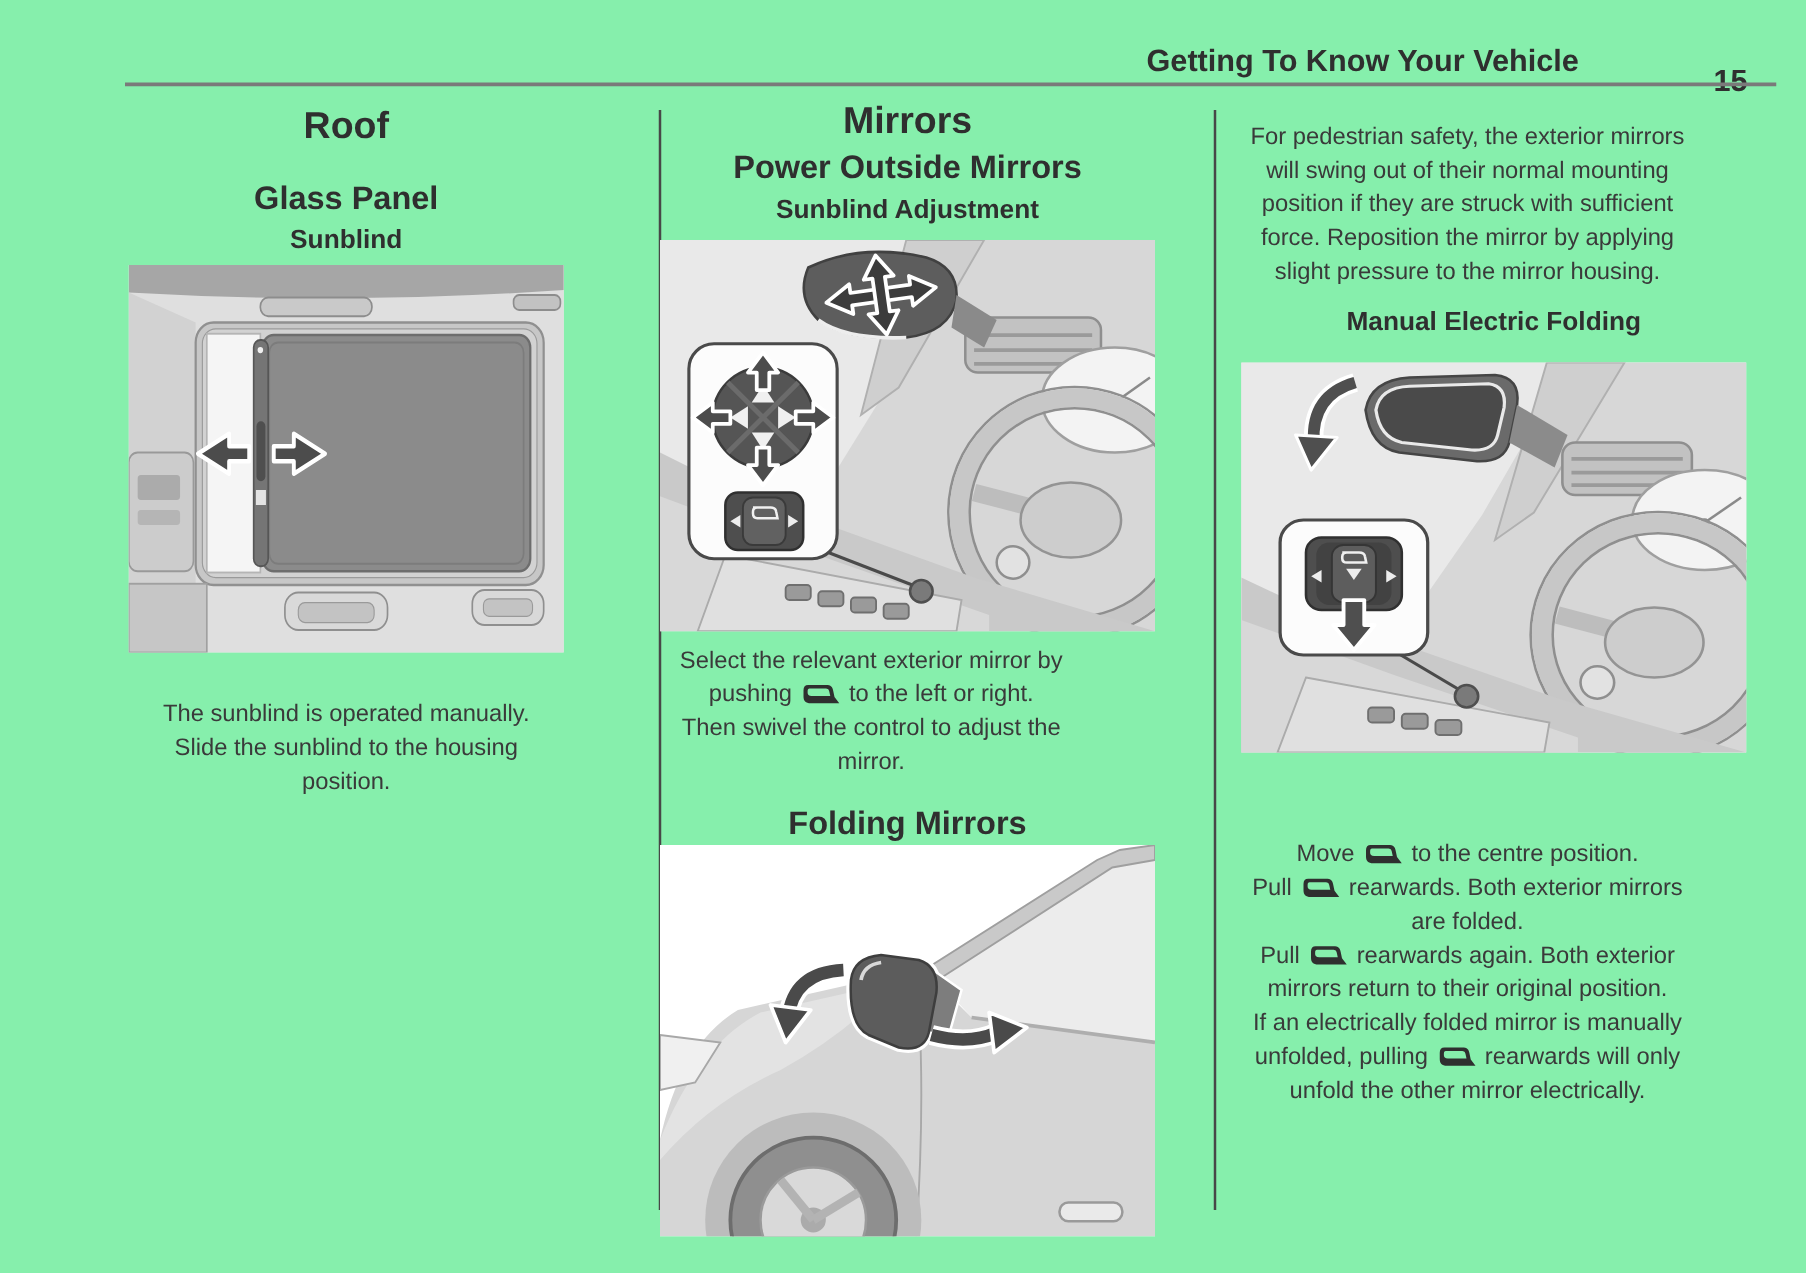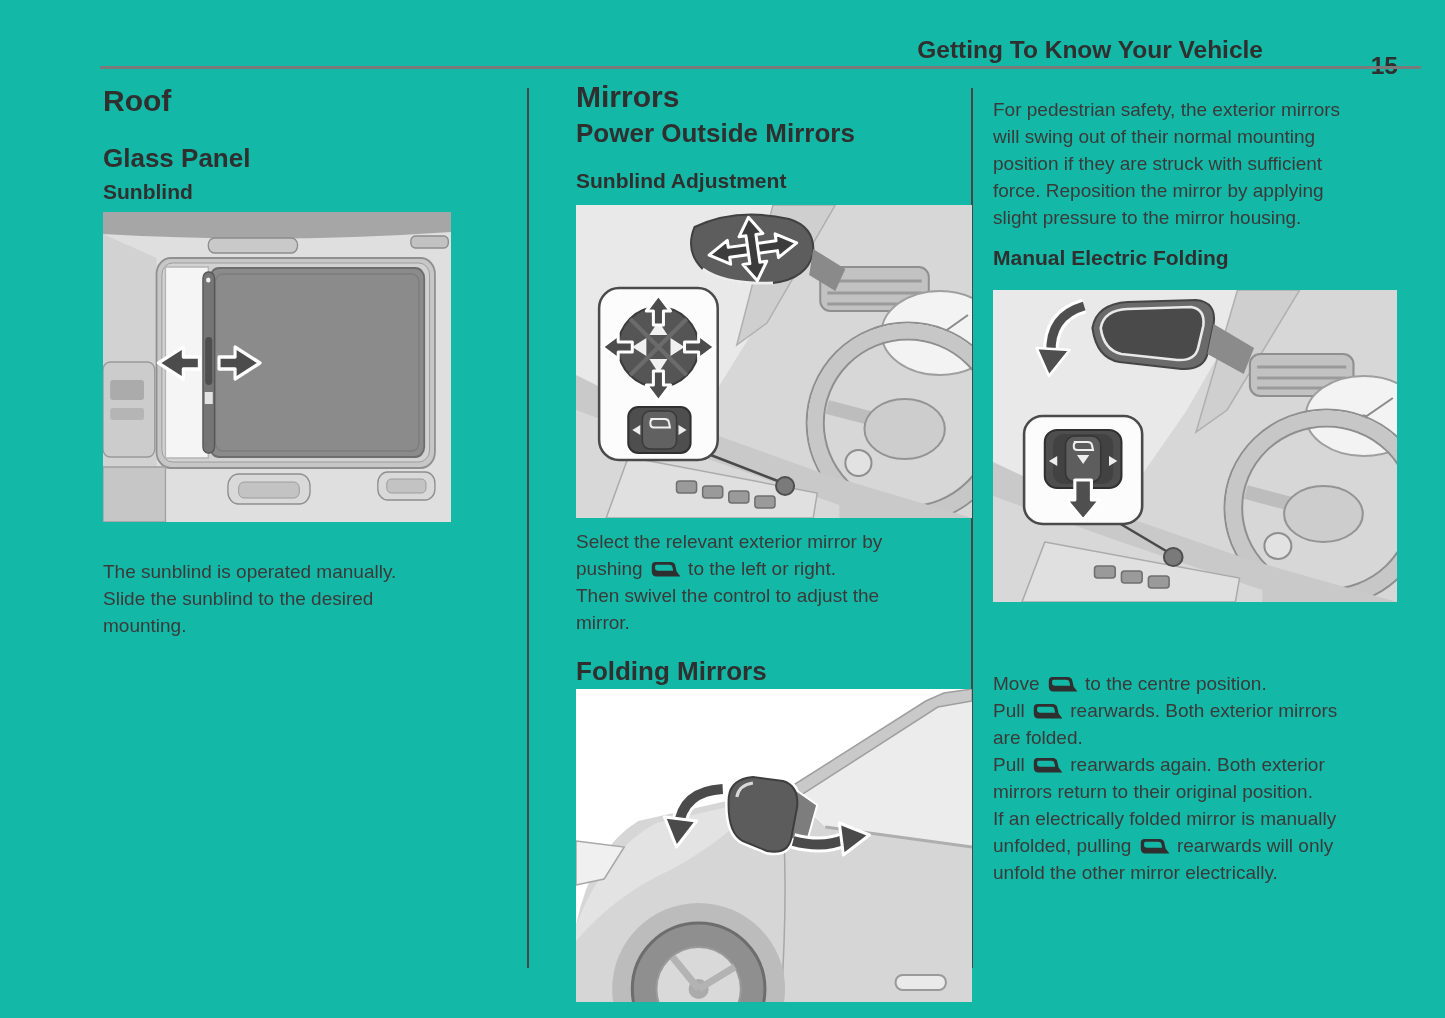--- a/index.html
+++ b/index.html
@@ -5,42 +5,42 @@
   :root{
     --text-color:#3a3a3a;
     --heading-color:#2f2f2f;
     --rule-color:#7a7a7a;
     --separator-color:#474747;
     --illustration-bg:#e9e9e9;
   }
   *{box-sizing:border-box;}
   html,body{margin:0;padding:0;}
   body{background:#ffffff;font-family:"Liberation Sans", sans-serif;}
-  .page{position:relative;width:1445px;height:1018px;background:#14b8a6;color:var(--text-color);overflow:hidden;}
+  .page{position:relative;width:1445px;height:1018px;background:#86efac;color:var(--text-color);overflow:hidden;text-align:center;}
 
   
   .chapter-title{position:absolute;top:36px;right:182px;font-size:24.5px;font-weight:700;color:var(--heading-color);white-space:nowrap;}
   .page-number{position:absolute;top:52px;right:47px;font-size:24.5px;font-weight:700;color:var(--heading-color);}
   .header-rule{position:absolute;top:66px;left:100px;width:1321px;height:3px;background:var(--rule-color);}
 
   
   .col{position:absolute;}
   .col-left{left:103px;top:84px;width:348px;}
-  .col-mid{left:576px;top:80px;width:396px;}
+  .col-mid{left:528px;top:80px;width:396px;}
   .col-right{left:993px;top:96px;width:404px;}
   .vsep{position:absolute;top:88px;width:1.5px;height:880px;background:var(--separator-color);}
   .vsep-1{left:527px;}
   .vsep-2{left:971px;}
 
   h1,h2,h3{color:var(--heading-color);font-weight:700;}
   h1{font-size:30px;line-height:34px;margin:0 0 25px 0;}
   h2{font-size:26px;line-height:30px;margin:0 0 6px 0;}
   h3{font-size:21px;line-height:25px;margin:0 0 8px 0;}
   .col-mid h1{margin-bottom:4px;}
-  .col-mid h2{margin-bottom:20px;}
+  .col-mid h2{margin-bottom:7px;}
   .col-mid h3{margin-bottom:12px;}
   .col-mid h2.second{margin-top:20px;margin-bottom:3px;}
   .col-right h3{margin-top:14px;margin-bottom:20px;}
 
   p{margin:0;font-size:19px;line-height:27px;color:var(--text-color);}
   .para-block{max-width:400px;}
   .col-mid .para-block{max-width:338px;}
   .col-right .para-block{max-width:362px;}
   .para-gap{margin-top:68px;}
 
@@ -97,21 +97,21 @@
         <rect x="0" y="255" width="70" height="55" fill="#c6c6c6" stroke="#a0a0a0" stroke-width="1.5"></rect>
         <rect x="140" y="262" width="92" height="30" rx="12" fill="#d9d9d9" stroke="#8f8f8f" stroke-width="1.5"></rect>
         <rect x="152" y="270" width="68" height="16" rx="6" fill="#c3c3c3" stroke="#9a9a9a" stroke-width="1"></rect>
         <rect x="308" y="260" width="64" height="28" rx="11" fill="#d9d9d9" stroke="#8f8f8f" stroke-width="1.5"></rect>
         <rect x="318" y="267" width="44" height="14" rx="5" fill="#c3c3c3" stroke="#9a9a9a" stroke-width="1"></rect>
       </svg>
     </figure>
 
     <div class="para-block">
       <p>The sunblind is operated manually.</p>
-      <p>Slide the sunblind to the desired mounting.</p>
+      <p>Slide the sunblind to the housing position.</p>
     </div>
   </section>
 
   <section class="col col-mid">
     <h1>Mirrors</h1>
     <h2>Power Outside Mirrors</h2>
     <h3>Sunblind Adjustment</h3>
 
     <figure class="illus illus-adjust">
       <svg viewBox="0 0 394 313" preserveAspectRatio="none">

